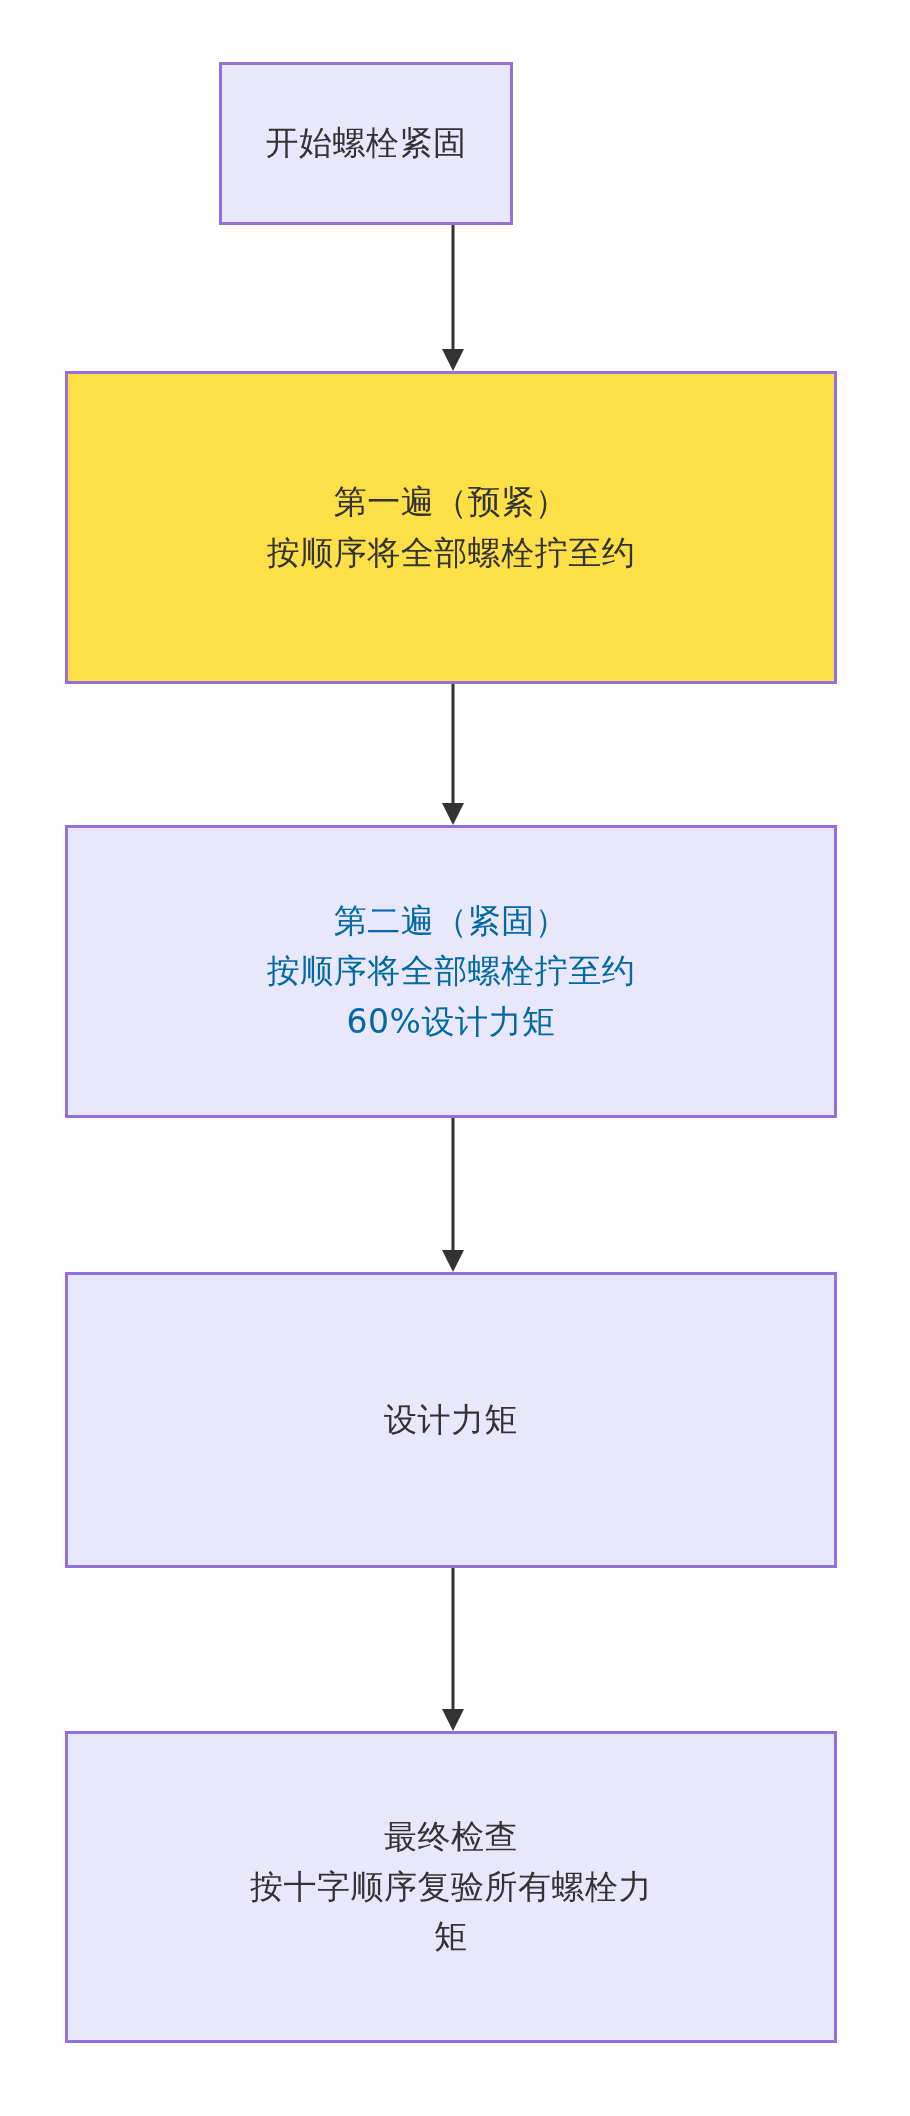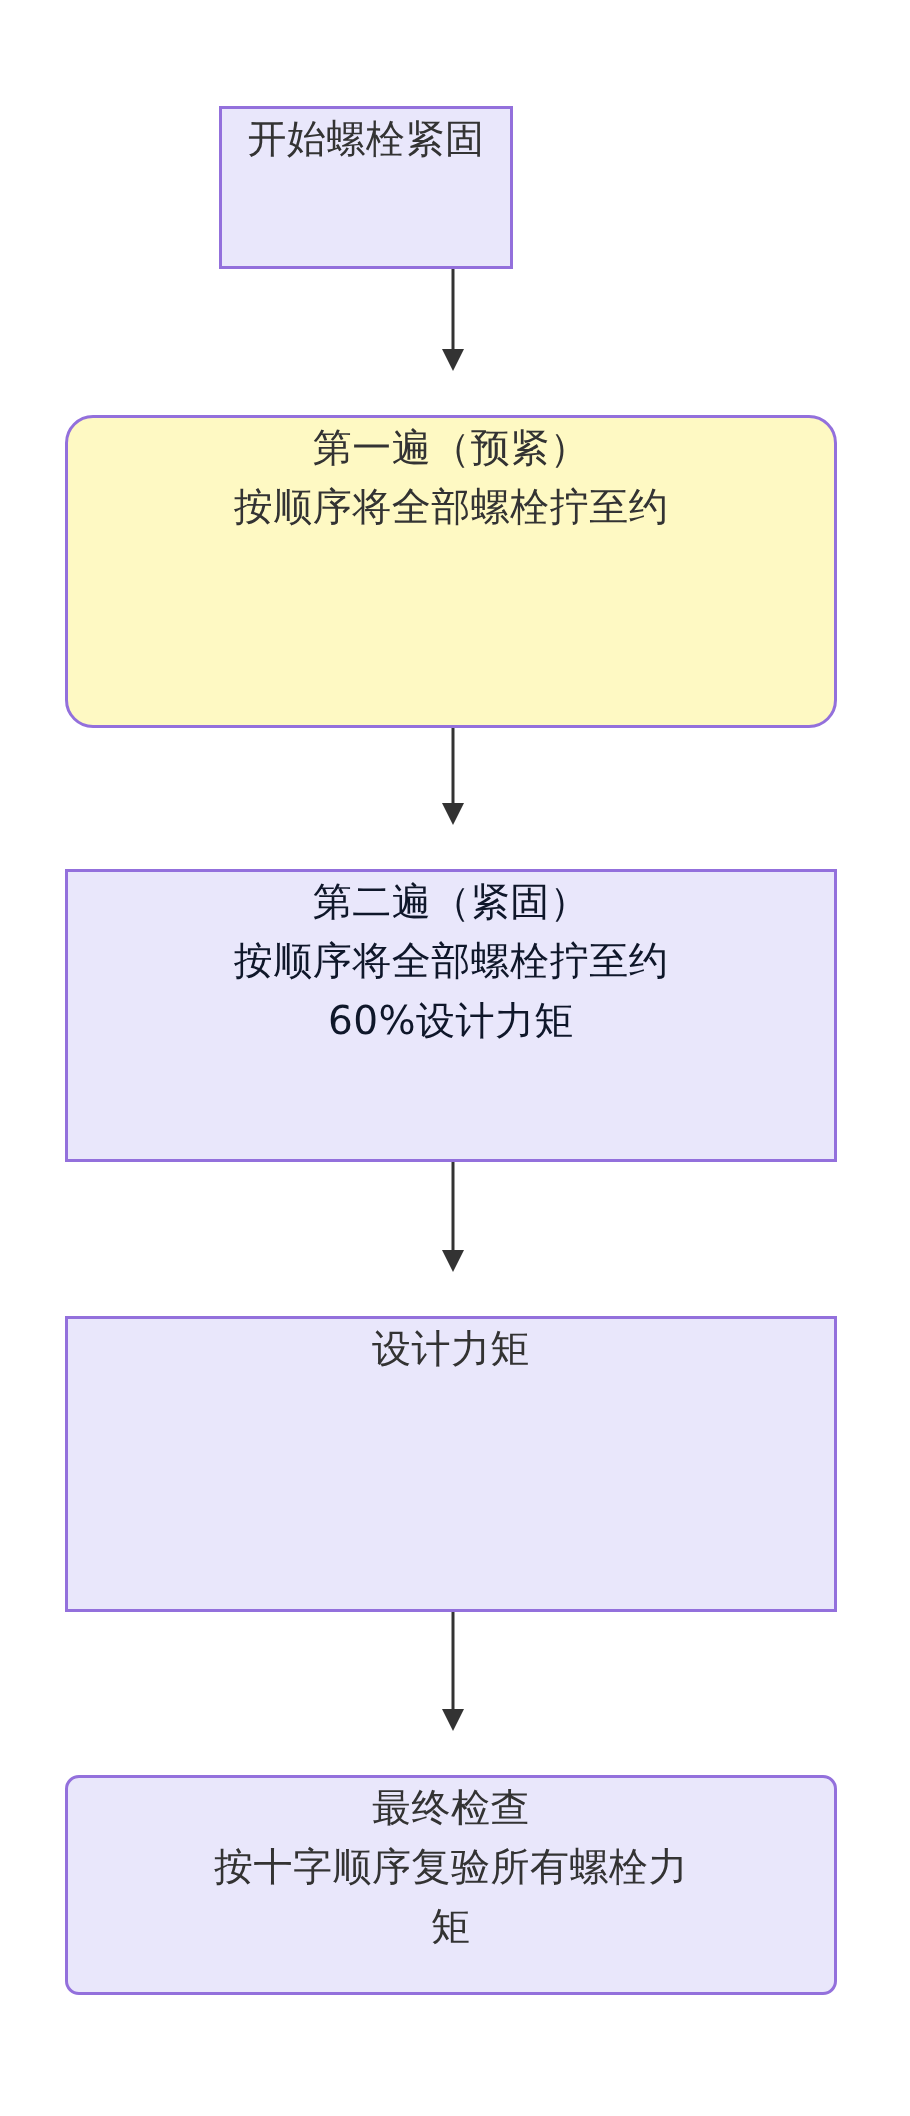--- a/index.html
+++ b/index.html
@@ -19,28 +19,27 @@
     overflow: hidden;
   }
   .node {
     position: absolute;
     box-sizing: border-box;
     background: #e9e7fb;
     border: 3px solid #9370dc;
     display: flex;
     flex-direction: column;
     align-items: center;
-    justify-content: flex-start;
+    justify-content: center;
     color: #333333;
-    font-size: 39px;
+    font-size: 33px;
     line-height: 1.52;
     text-align: center;
     letter-spacing: 0.5px;
     font-weight: 400;
-    margin-top: 44px;
   }
   .node .tline {
     display: block;
     white-space: nowrap;
   }
   .edge {
     position: absolute;
   }
   .edge svg {
     display: block;
@@ -71,30 +70,30 @@
     </div>
     <div class="edge" style="left: 433px; top: 1568px; width: 40px; height: 163px;">
       <svg width="40" height="163" viewBox="0 0 40 163">
         <line x1="20" y1="0" x2="20" y2="143" stroke="#333333" stroke-width="3"></line>
         <polygon points="9,141 31,141 20,163" fill="#333333"></polygon>
       </svg>
     </div>
     <div class="node" style="left: 219px; top: 62px; width: 294px; height: 163px; background: rgb(233, 231, 251); border-color: rgb(147, 112, 220); color: rgb(51, 51, 51);">
       <span class="tline">开始螺栓紧固</span>
     </div>
-    <div class="node" style="left: 65px; top: 371px; width: 772px; height: 313px; background: #fef9c3; border-color: rgb(147, 112, 220); color: rgb(51, 51, 51); border-radius: 28px;">
+    <div class="node" style="left: 65px; top: 371px; width: 772px; height: 313px; background: #fde047; border-color: rgb(147, 112, 220); color: rgb(51, 51, 51);">
       <span class="tline">第一遍（预紧）</span>
       <span class="tline">按顺序将全部螺栓拧至约</span>
     </div>
-    <div class="node" style="left: 65px; top: 825px; width: 772px; height: 293px; background: rgb(233, 231, 251); border-color: rgb(147, 112, 220); color: #0f172a;">
+    <div class="node" style="left: 65px; top: 825px; width: 772px; height: 293px; background: rgb(233, 231, 251); border-color: rgb(147, 112, 220); color: #0369a1;">
       <span class="tline">第二遍（紧固）</span>
       <span class="tline">按顺序将全部螺栓拧至约</span>
       <span class="tline">60%设计力矩</span>
     </div>
     <div class="node" style="left: 65px; top: 1272px; width: 772px; height: 296px; background: rgb(233, 231, 251); border-color: rgb(147, 112, 220); color: rgb(51, 51, 51);">
       <span class="tline">设计力矩</span>
     </div>
-    <div class="node" style="left: 65px; top: 1731px; width: 772px; height: 220px; background: rgb(233, 231, 251); border-color: rgb(147, 112, 220); color: rgb(51, 51, 51); border-radius: 14px;">
+    <div class="node" style="left: 65px; top: 1731px; width: 772px; height: 312px; background: rgb(233, 231, 251); border-color: rgb(147, 112, 220); color: rgb(51, 51, 51);">
       <span class="tline">最终检查</span>
       <span class="tline">按十字顺序复验所有螺栓力</span>
       <span class="tline">矩</span>
     </div>
   </div>
 
 </body></html>

